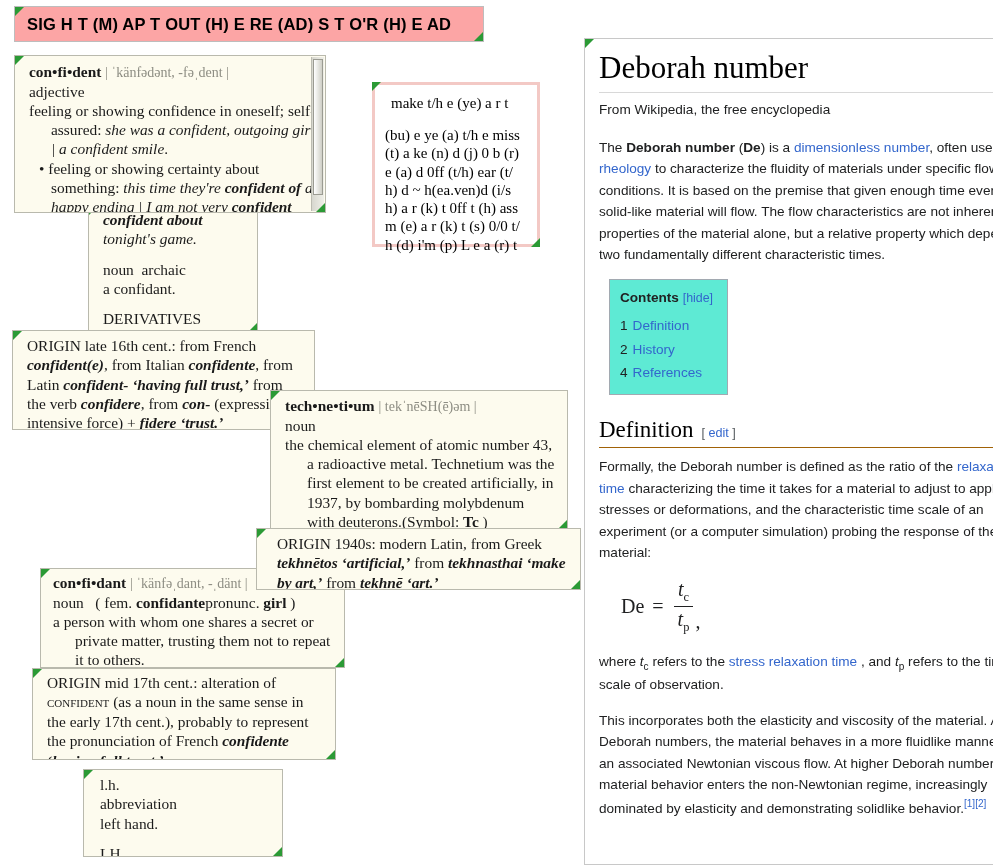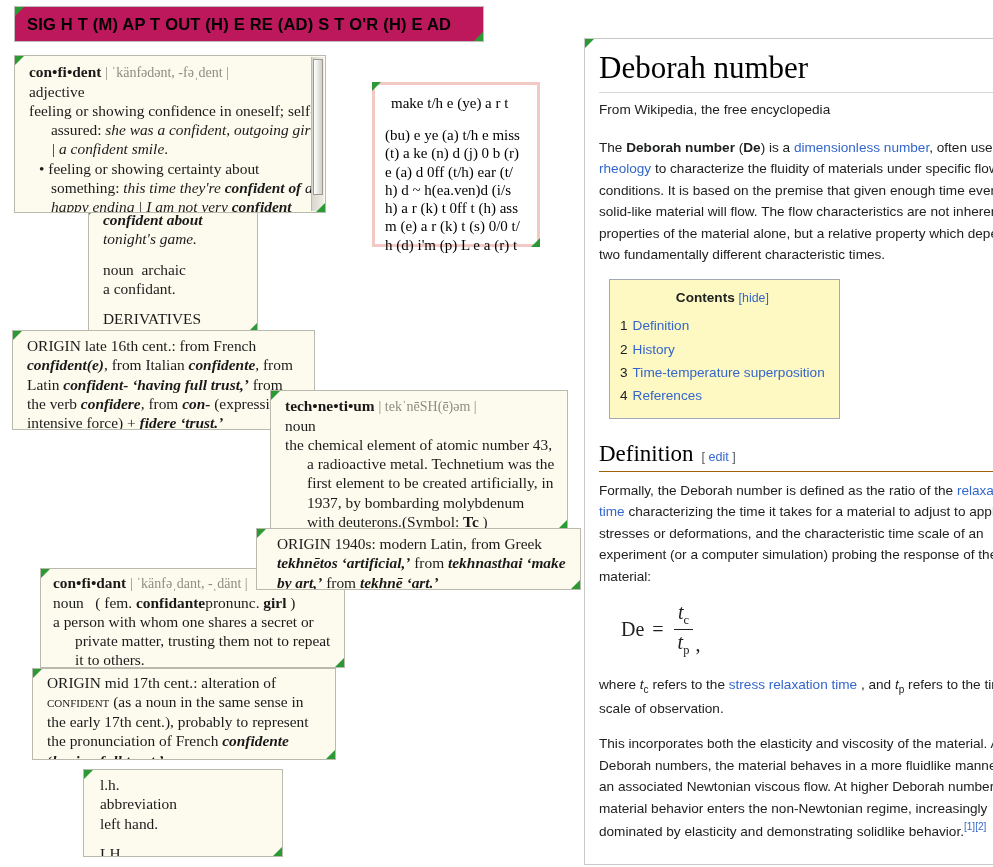--- a/index.html
+++ b/index.html
@@ -55,21 +55,21 @@
   .dict .sc { font-variant: small-caps; font-size: 15px; }
   .dict .hang { padding-left: 22px; }
   .dict p { margin: 0; }
   .dict .gap { height: 11px; }
   .bullet { padding-left: 22px; text-indent: -12px; }
 
   
   #titlebar {
     position: absolute;
     left: 14px; top: 6px; width: 470px; height: 36px;
-    background: #be185d;
+    background: #fca5a5;
     border: 1px solid #bdbdbd;
     box-sizing: border-box;
   }
   #titlebar .tl {
     font-family: "Liberation Sans", "DejaVu Sans", sans-serif;
     font-weight: bold;
     font-size: 16.5px;
     letter-spacing: .2px;
     color: #000;
     padding: 8px 0 0 12px;
@@ -158,21 +158,21 @@
     font-family: "Liberation Sans", "DejaVu Sans", sans-serif;
     font-size: 12.6px;
     color: #54595d;
     margin-left: 8px;
     white-space: nowrap;
   }
   .wk h2 .edit a { color:#3366cc; }
 
   .toc {
     border: 1px solid #a2a9b1;
-    background: #fef9c3;
+    background: #5eead4;
     display: inline-block;
     padding: 7px 14px 9px 10px;
     margin: 0 0 18px 10px;
   }
   .toc .toctitle { text-align: center; font-weight: bold; margin-bottom: 6px; }
   .toc .toctitle .hide { font-weight: normal; font-size: 12.4px; }
   .toc ul { list-style: none; margin: 0; padding: 0; }
   .toc li { margin: 2px 0; white-space: nowrap; }
   .toc li .num { color: #202122; margin-right: 5px; }
 
@@ -309,21 +309,20 @@
       <p><span>The </span><b>Deborah number</b><span> (</span><b>De</b><span>) is a </span><a href="#">dimensionless number</a><span>, often used in </span><a href="#">rheology</a><span> to characterize the fluidity of materials under specific flow conditions. It is based on the premise that given enough time even a solid-like material will flow. The flow characteristics are not inherent properties of the material alone, but a relative property which depends on two fundamentally different characteristic times.</span></p>
 
       <div class="toc">
         <div class="toctitle">
           <span>Contents</span>
           <a class="hide" href="#">[hide]</a>
         </div>
         <ul>
           <li><span class="num">1</span><a href="#">Definition</a></li>
           <li><span class="num">2</span><a href="#">History</a></li>
-          <li><span class="num">3</span><a href="#">Time-temperature superposition</a></li>
           <li><span class="num">4</span><a href="#">References</a></li>
         </ul>
       </div>
 
       <h2><span>Definition</span><span class="edit"><span>[ </span><a href="#">edit</a><span> ]</span></span></h2>
 
       <p><span>Formally, the Deborah number is defined as the ratio of the </span><a href="#">relaxation time</a><span> characterizing the time it takes for a material to adjust to applied stresses or deformations, and the characteristic time scale of an experiment (or a computer simulation) probing the response of the material:</span></p>
 
       <div class="formula">
         <span>De</span>

